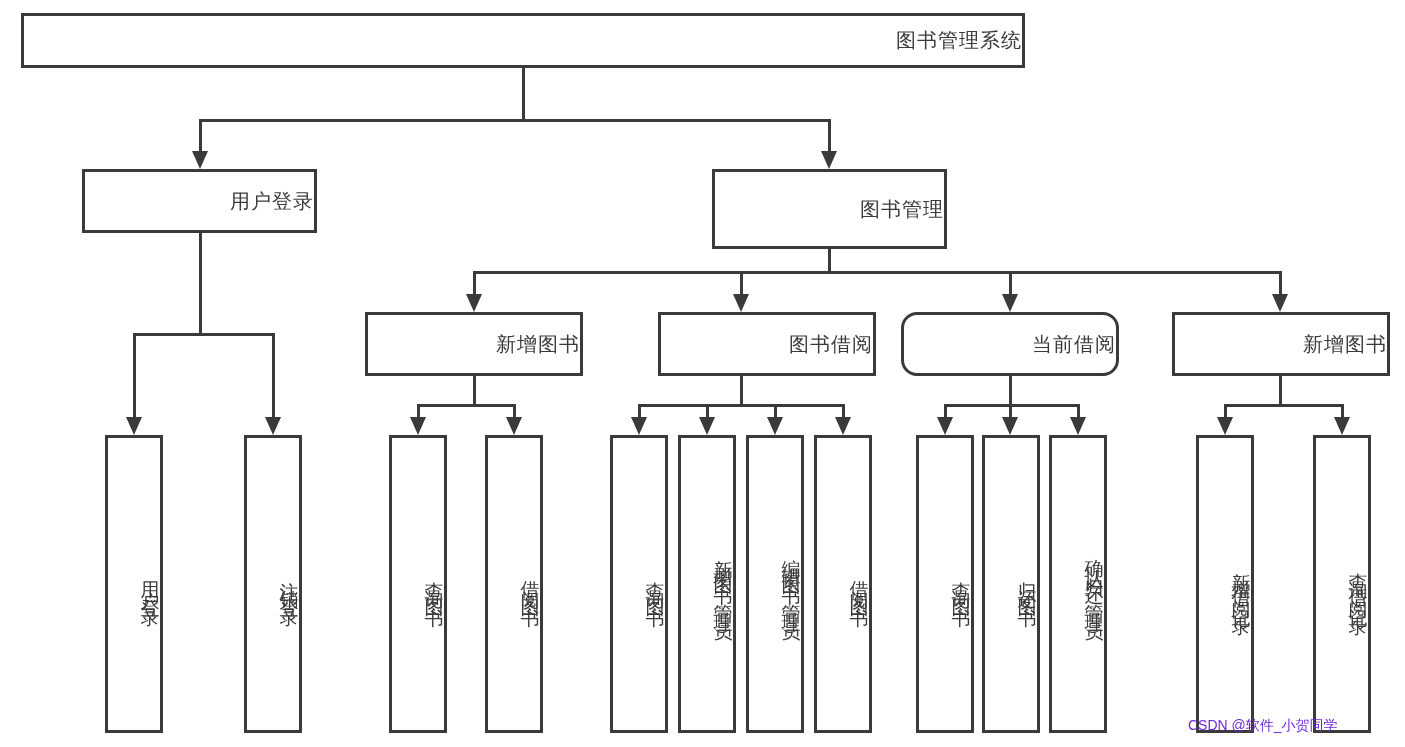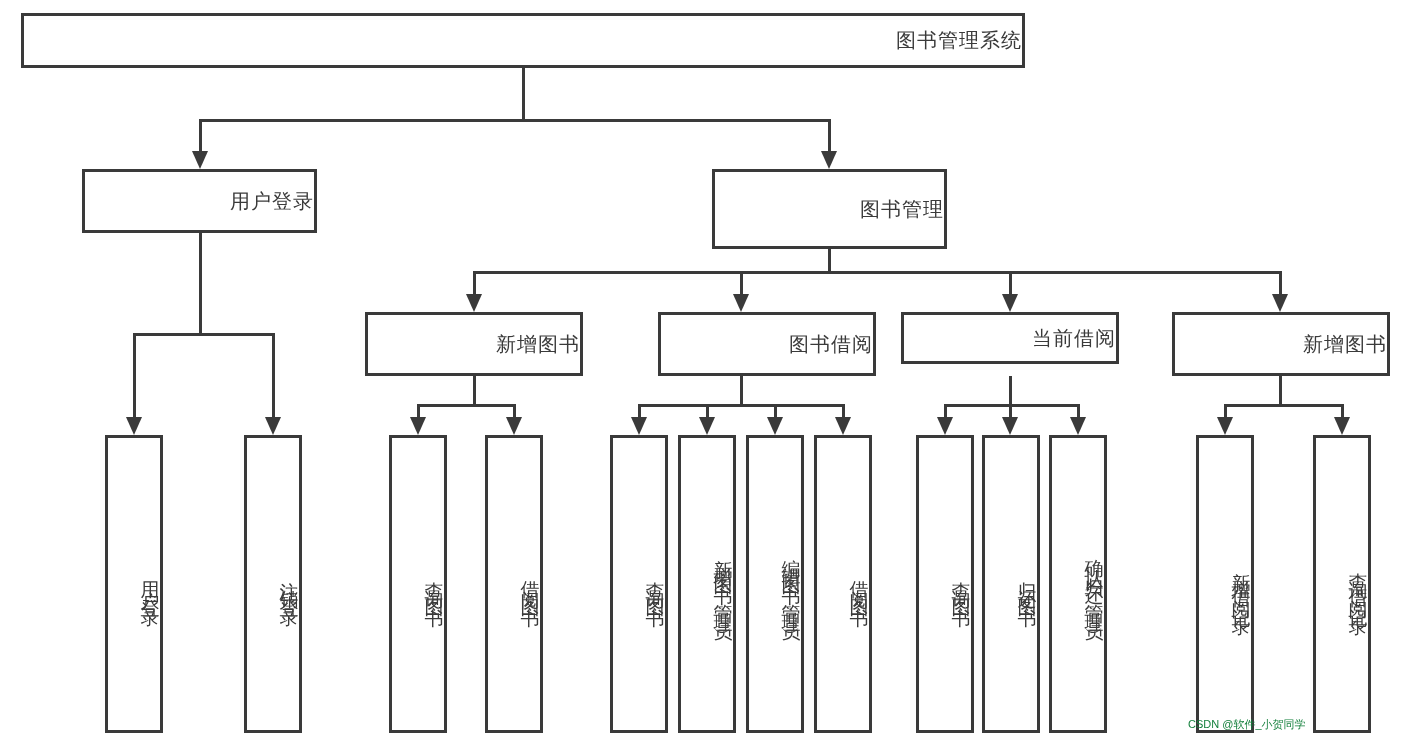--- a/index.html
+++ b/index.html
@@ -19,22 +19,22 @@
     letter-spacing:9px;line-height:1.0;
   }
   .h{position:absolute;height:3px;background:#3a3a3a;z-index:1;}
   .v{position:absolute;width:3px;background:#3a3a3a;z-index:1;}
   .ah{
     position:absolute;width:0;height:0;z-index:1;
     border-left:8px solid transparent;border-right:8px solid transparent;
     border-top:18px solid #3a3a3a;
   }
   .watermark{
-    position:absolute;left:1188px;top:717px;color:#15803d;
-    font-size:11px;z-index:3;white-space:nowrap;
+    position:absolute;left:1188px;top:717px;color:#6d28d9;
+    font-size:14px;z-index:3;white-space:nowrap;
   }
 </style>
 </head>
 <body>
 
 <div class="node" style="left:21px;top:13px;width:1004px;height:55px;">
   <span>图书管理系统</span>
 </div>
 
 <div class="node" style="left:82px;top:169px;width:235px;height:64px;">
@@ -43,21 +43,21 @@
 <div class="node" style="left:712px;top:169px;width:235px;height:80px;">
   <span>图书管理</span>
 </div>
 
 <div class="node" style="left:365px;top:312px;width:218px;height:64px;">
   <span>新增图书</span>
 </div>
 <div class="node" style="left:632px;top:312px;width:218px;height:64px;margin-left:26px;">
   <span>图书借阅</span>
 </div>
-<div class="node" style="left:901px;top:312px;width:218px;height:52px;">
+<div class="node" style="left:901px;top:312px;width:218px;height:64px;border-radius:16px;">
   <span>当前借阅</span>
 </div>
 <div class="node" style="left:1172px;top:312px;width:218px;height:64px;">
   <span>新增图书</span>
 </div>
 
 <div class="node leaf" style="left:105px;top:435px;width:58px;height:298px;">
   <span class="vtext">用户登录</span>
 </div>
 <div class="node leaf" style="left:244px;top:435px;width:58px;height:298px;">

